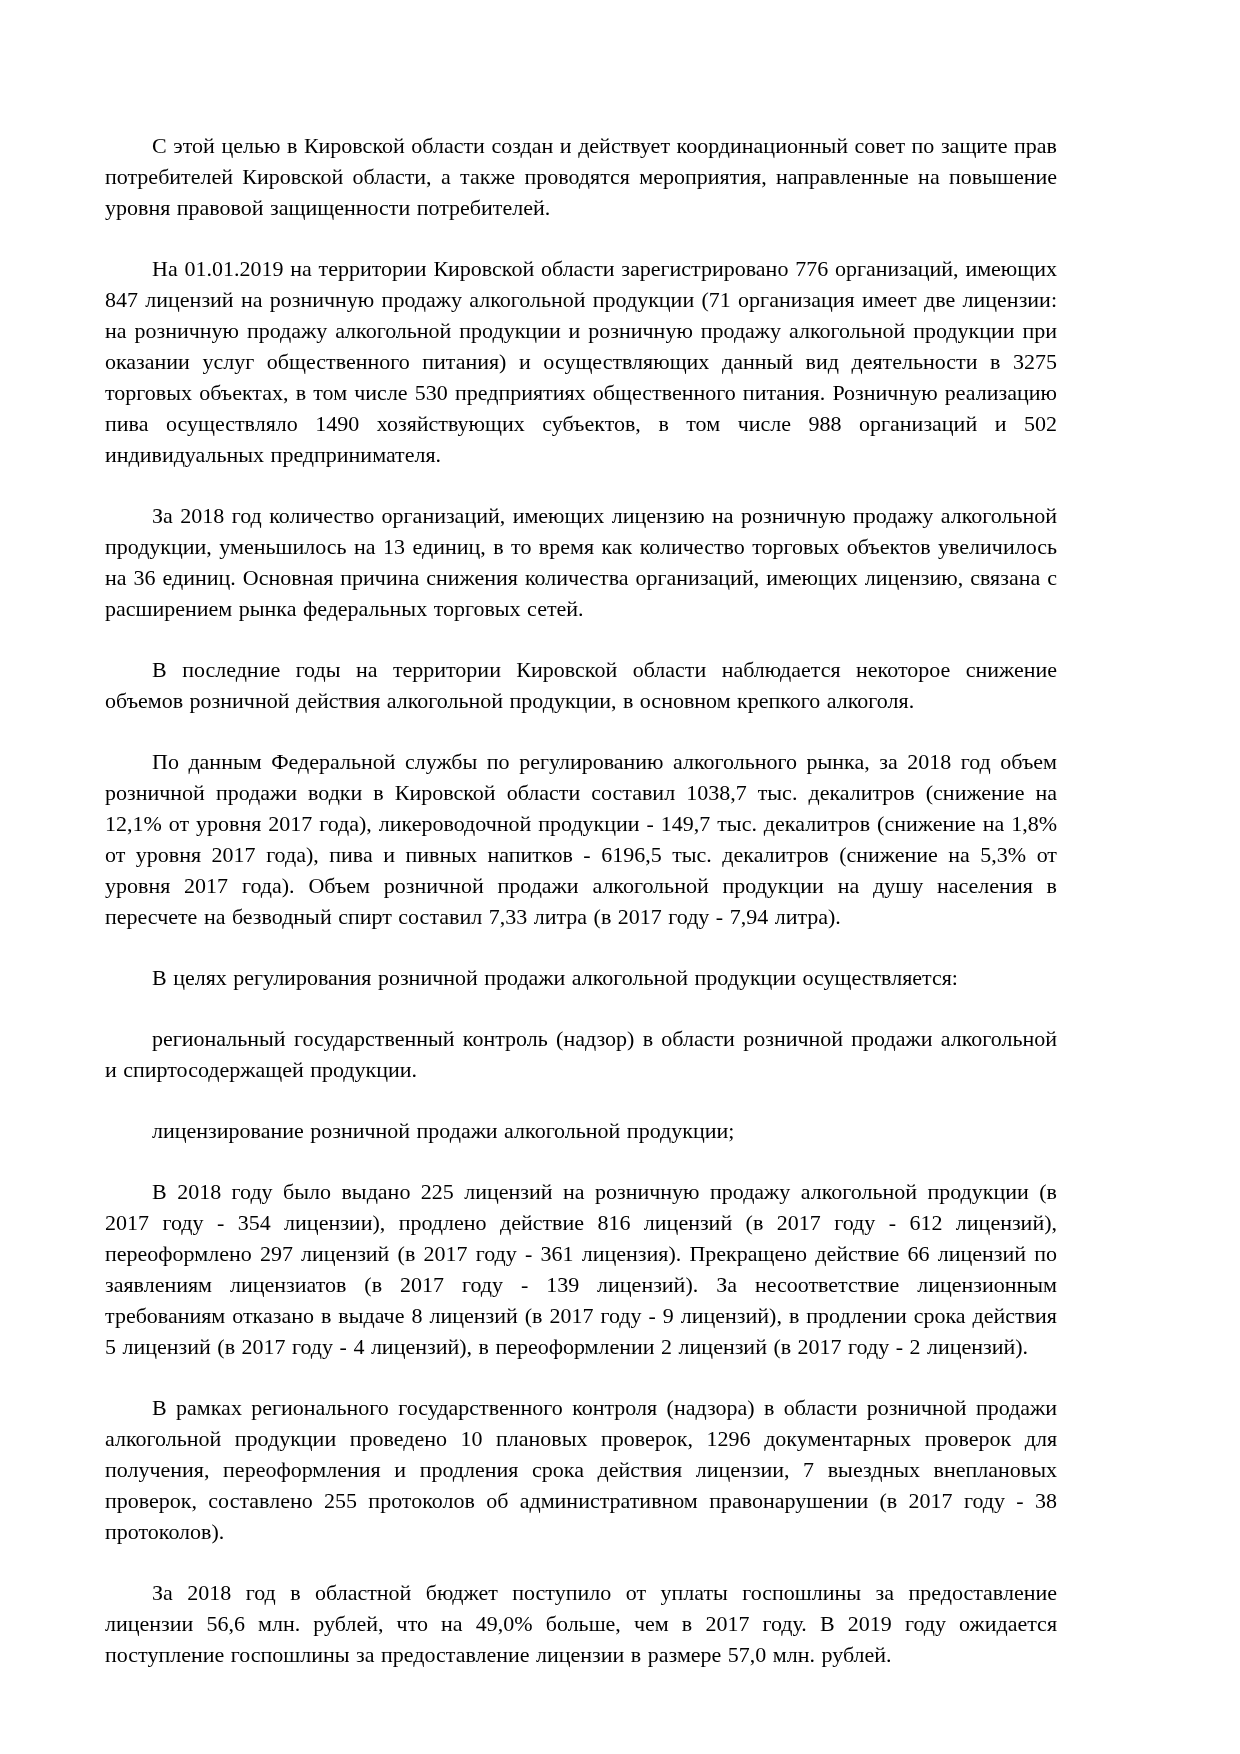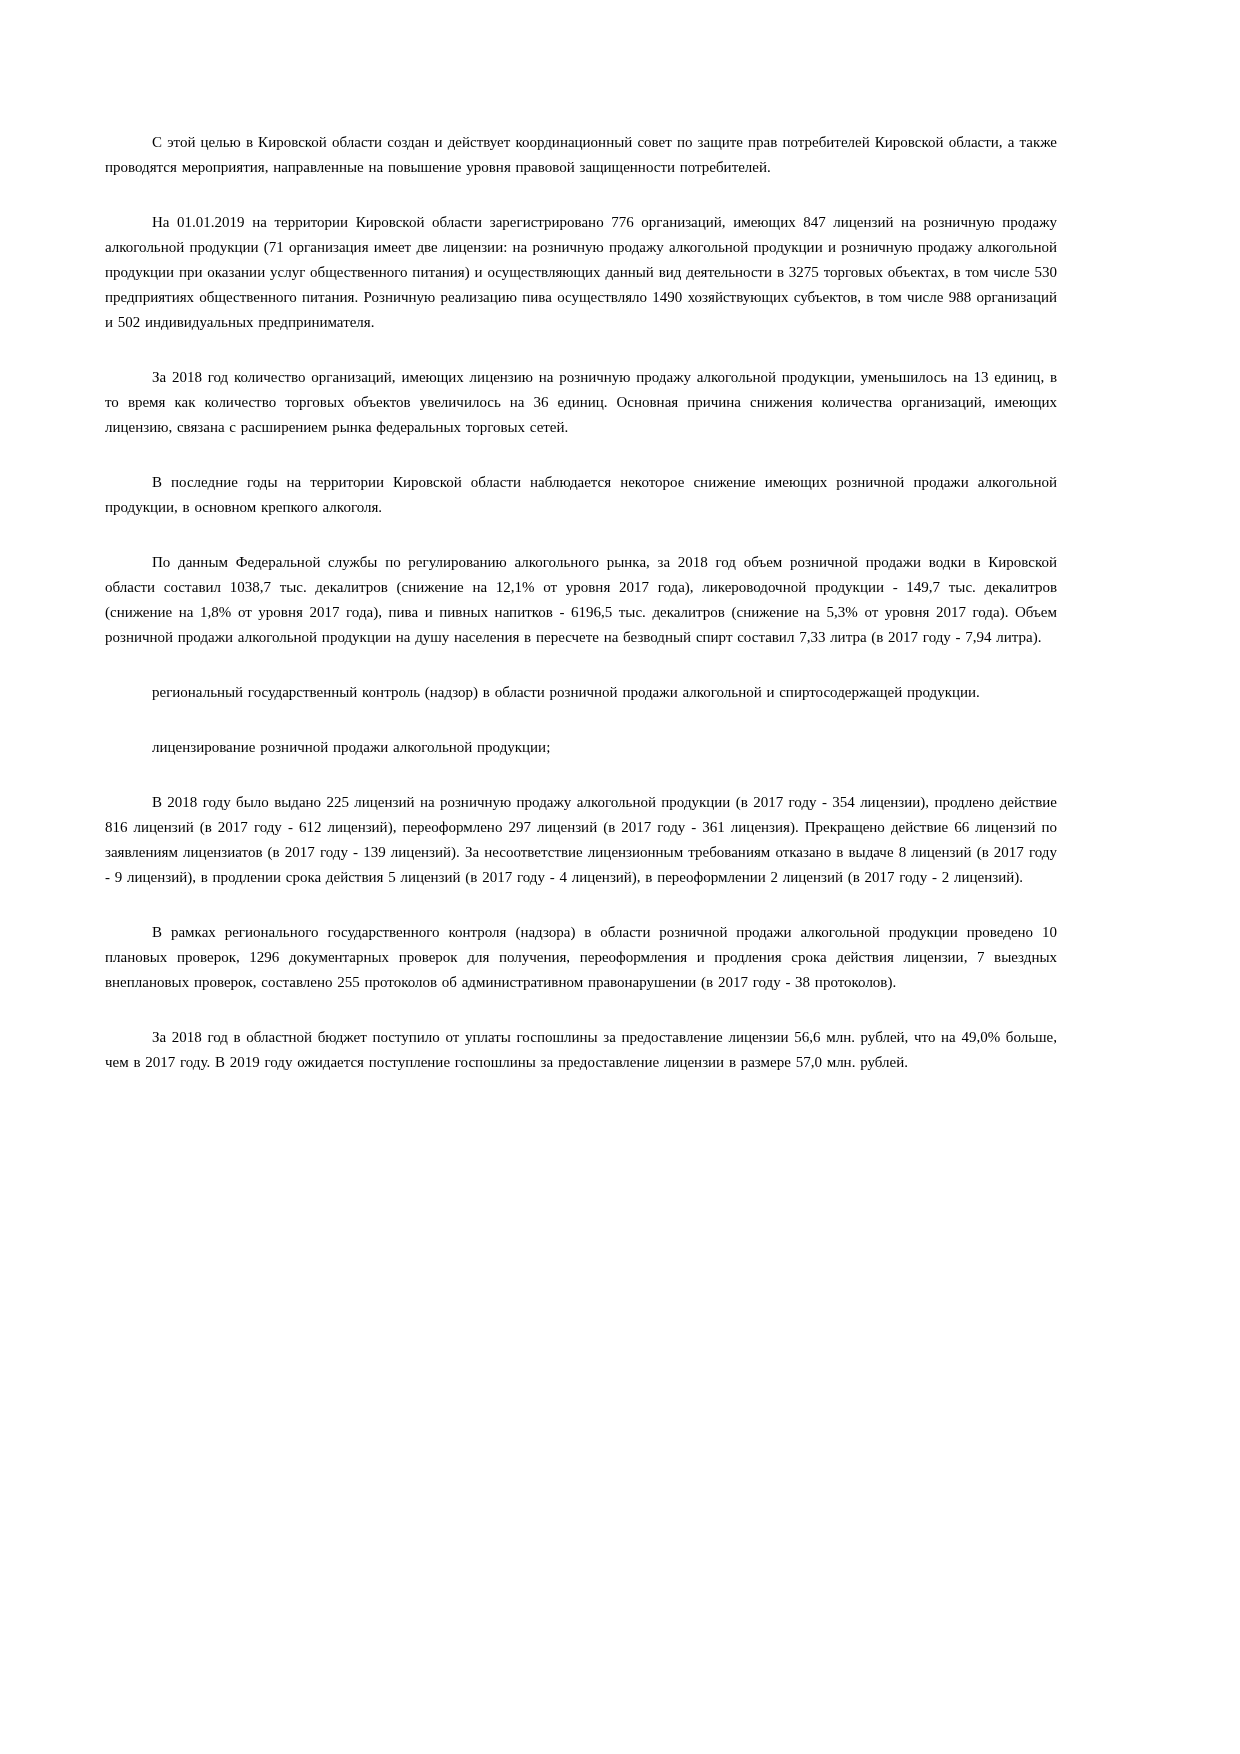--- a/index.html
+++ b/index.html
@@ -13,39 +13,40 @@
     min-height: 1754px;
     margin: 0 auto;
     background: #ffffff;
     box-sizing: border-box;
     padding: 130px 183px 60px 105px;
     font-family: "Liberation Serif", "DejaVu Serif", serif;
     color: #000000;
   }
   .doc-body p {
     margin: 0 0 30px 0;
-    font-size: 15px;
-    line-height: 25px;
+    font-size: 22px;
+    line-height: 31px;
     text-align: justify;
     text-indent: 47px;
     word-spacing: 1px;
   }
   .doc-body p.fill-last {
     text-align-last: justify;
   }
 </style>
 </head>
 <body>
 
 <main class="page">
   <div class="doc-body" id="doc-body">
       <p>С этой целью в Кировской области создан и действует координационный совет по защите прав потребителей Кировской области, а также проводятся мероприятия, направленные на повышение уровня правовой защищенности потребителей.</p>
       <p>На 01.01.2019 на территории Кировской области зарегистрировано 776 организаций, имеющих 847 лицензий на розничную продажу алкогольной продукции (71 организация имеет две лицензии: на розничную продажу алкогольной продукции и розничную продажу алкогольной продукции при оказании услуг общественного питания) и осуществляющих данный вид деятельности в 3275 торговых объектах, в том числе 530 предприятиях общественного питания. Розничную реализацию пива осуществляло 1490 хозяйствующих субъектов, в том числе 988 организаций и 502 индивидуальных предпринимателя.</p>
       <p>За 2018 год количество организаций, имеющих лицензию на розничную продажу алкогольной продукции, уменьшилось на 13 единиц, в то время как количество торговых объектов увеличилось на 36 единиц. Основная причина снижения количества организаций, имеющих лицензию, связана с расширением рынка федеральных торговых сетей.</p>
-      <p>В последние годы на территории Кировской области наблюдается некоторое снижение имеющих розничной продажи алкогольной продукции, в основном крепкого алкоголя.</p>
+      <p>В последние годы на территории Кировской области наблюдается некоторое снижение объемов розничной действия алкогольной продукции, в основном крепкого алкоголя.</p>
       <p>По данным Федеральной службы по регулированию алкогольного рынка, за 2018 год объем розничной продажи водки в Кировской области составил 1038,7 тыс. декалитров (снижение на 12,1% от уровня 2017 года), ликероводочной продукции - 149,7 тыс. декалитров (снижение на 1,8% от уровня 2017 года), пива и пивных напитков - 6196,5 тыс. декалитров (снижение на 5,3% от уровня 2017 года). Объем розничной продажи алкогольной продукции на душу населения в пересчете на безводный спирт составил 7,33 литра (в 2017 году - 7,94 литра).</p>
+      <p>В целях регулирования розничной продажи алкогольной продукции осуществляется:</p>
       <p>региональный государственный контроль (надзор) в области розничной продажи алкогольной и спиртосодержащей продукции.</p>
       <p>лицензирование розничной продажи алкогольной продукции;</p>
       <p>В 2018 году было выдано 225 лицензий на розничную продажу алкогольной продукции (в 2017 году - 354 лицензии), продлено действие 816 лицензий (в 2017 году - 612 лицензий), переоформлено 297 лицензий (в 2017 году - 361 лицензия). Прекращено действие 66 лицензий по заявлениям лицензиатов (в 2017 году - 139 лицензий). За несоответствие лицензионным требованиям отказано в выдаче 8 лицензий (в 2017 году - 9 лицензий), в продлении срока действия 5 лицензий (в 2017 году - 4 лицензий), в переоформлении 2 лицензий (в 2017 году - 2 лицензий).</p>
       <p>В рамках регионального государственного контроля (надзора) в области розничной продажи алкогольной продукции проведено 10 плановых проверок, 1296 документарных проверок для получения, переоформления и продления срока действия лицензии, 7 выездных внеплановых проверок, составлено 255 протоколов об административном правонарушении (в 2017 году - 38 протоколов).</p>
       <p>За 2018 год в областной бюджет поступило от уплаты госпошлины за предоставление лицензии 56,6 млн. рублей, что на 49,0% больше, чем в 2017 году. В 2019 году ожидается поступление госпошлины за предоставление лицензии в размере 57,0 млн. рублей.</p>
     </div>
 </main>
 
 </body></html>

